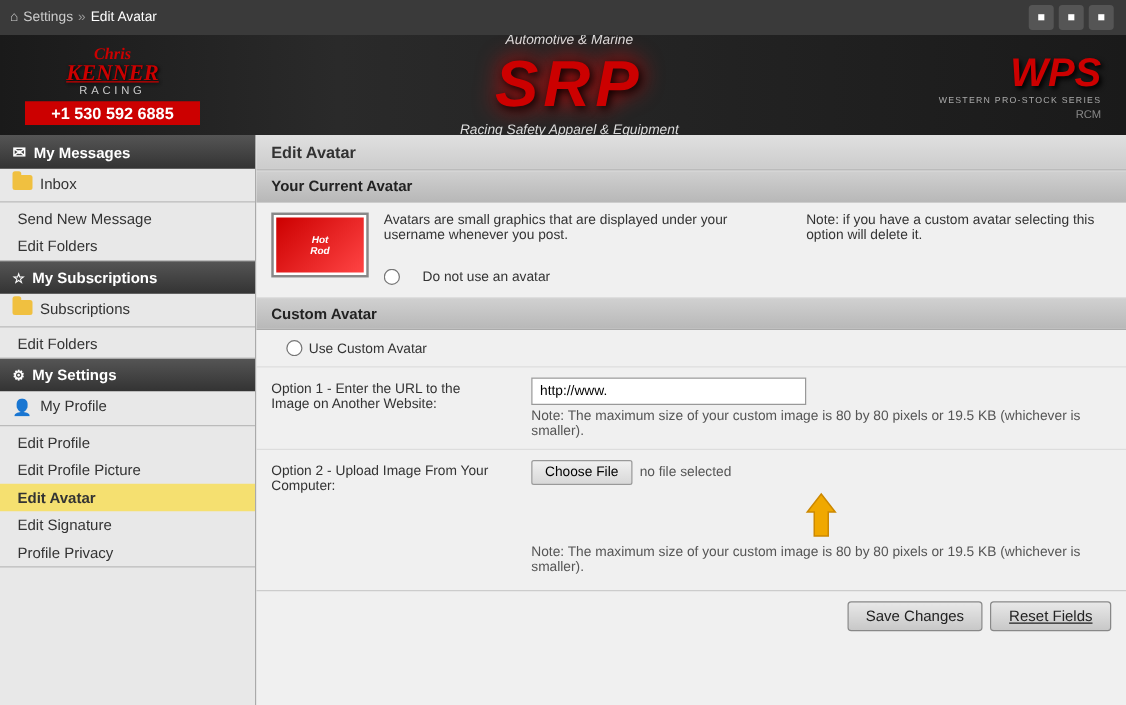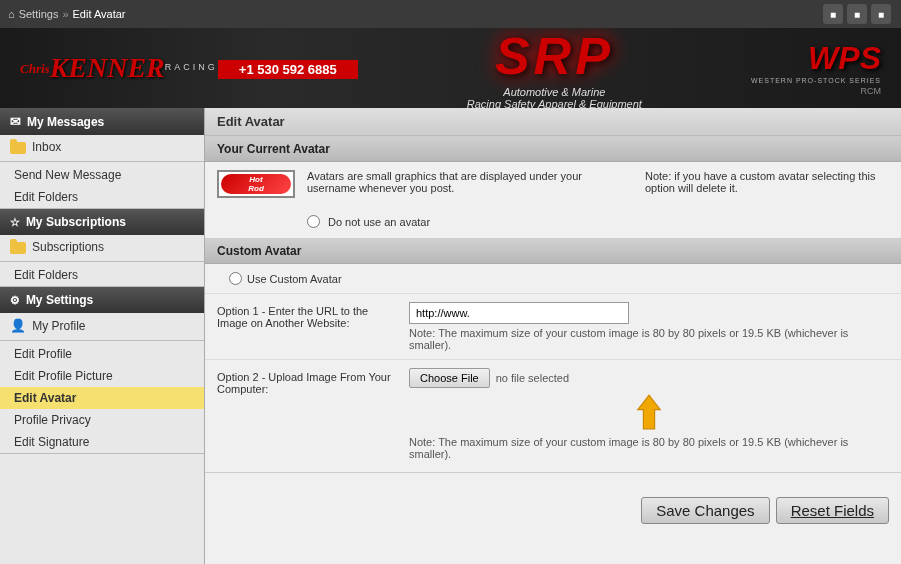--- a/index.html
+++ b/index.html
@@ -23,21 +23,21 @@
       height: 80px;
       background: linear-gradient(to right, #1a1a1a 0%, #2a2a2a 30%, #1a1a1a 100%);
       display: flex;
       align-items: center;
       justify-content: space-between;
       padding: 0 20px;
       overflow: hidden;
     }
     .banner-left {
       display: flex;
-      flex-direction: row;
+      flex-direction: column;
       align-items: center;
     }
     .banner-phone {
       color: #fff;
       font-size: 13px;
       font-weight: bold;
       background: #cc0000;
       padding: 2px 21px;
       margin-top: 2px;
     }
@@ -91,21 +91,21 @@
       height: 3px;
       background: #f0c040;
       border-radius: 2px 2px 0 0;
     }
     .sidebar-item {
       padding: 6px 12px;
       color: #333;
       font-size: 12px;
       cursor: pointer;
       display: flex;
-      align-items: flex-end;
+      align-items: flex-start;
       gap: 6px;
     }
     .sidebar-item.with-folder { padding: 5px 10px; }
     .sidebar-divider {
       height: 1px;
       background: #bbb;
       margin: 2px 0;
     }
     .sidebar-subitem {
       padding: 4px 14px;
@@ -148,42 +148,41 @@
       gap: 12px;
       padding: 8px 12px 10px;
     }
     .avatar-image-box {
       border: 2px solid #888;
       padding: 2px;
       background: #fff;
     }
     .avatar-image-placeholder {
       width: 70px;
-      height: 20px;
+      height: 44px;
       background: linear-gradient(135deg, #cc0000, #ff4444);
       display: flex;
       align-items: center;
       justify-content: center;
       font-size: 9px;
       font-weight: bold;
       color: #fff;
       font-style: italic;
       text-align: center;
-      border-radius: 15px;
     }
     .avatar-info { flex: 1; }
     .avatar-desc {
       font-size: 11px;
       color: #333;
       margin-bottom: 21px;
     }
     .radio-label {
       display: flex;
       align-items: center;
-      gap: 8px;
+      gap: 18px;
       font-size: 11px;
       color: #333;
     }
     .radio-label input { cursor: pointer; }
 
     .avatar-note {
       font-size: 11px;
       color: #333;
       margin-left: 20px;
     }
@@ -195,21 +194,21 @@
       gap: 12px;
       border-top: 1px solid #ddd;
     }
     .form-label {
       width: 180px;
       font-size: 11px;
       color: #333;
       flex-shrink: 0;
       padding-top: 3px;
     }
-    .form-field { flex: 1; }
+    .form-field { flex: 1; margin-left: 16px; }
     .form-input {
       width: 220px;
       height: 22px;
       border: 1px solid #999;
       background: #fff;
       padding: 2px 6px;
       font-size: 11px;
     }
     .form-note {
       font-size: 11px;
@@ -249,25 +248,24 @@
     .action-bar {
       display: flex;
       justify-content: flex-end;
       gap: 6px;
       padding: 8px 12px;
       border-top: 1px solid #ccc;
       margin-top: 4px;
     }
     .action-btn {
       padding: 4px 14px;
-      font-size: 15px;
+      font-size: 12px;
       cursor: pointer;
       border-radius: 3px;
       border: 1px solid #888;
-      margin-top: 16px;
     }
     .save-btn {
       background: linear-gradient(to bottom, #e8e8e8, #c8c8c8);
       color: #222;
     }
     .reset-btn {
       background: linear-gradient(to bottom, #e8e8e8, #c8c8c8);
       color: #222;
       text-decoration: underline;
     }
@@ -319,27 +317,27 @@
       <div class="top-icon-btn">■</div>
       <div class="top-icon-btn">■</div>
       <div class="top-icon-btn">■</div>
     </div>
   </div>
 </div>
 
 <div class="banner">
   <div class="banner-left">
     <div style="color:#cc0000;font-family:'Times New Roman',serif;font-size:13px;font-style:italic;font-weight:bold;line-height:1;">Chris</div>
-    <div style="color:#cc0000;font-family:'Times New Roman',serif;font-size:28px;font-style:italic;font-weight:900;line-height:1;text-shadow:1px 1px 3px #000;">KENNER</div>
+    <div style="color:#cc0000;font-family:'Times New Roman',serif;font-size:18px;font-style:italic;font-weight:900;line-height:1;text-shadow:1px 1px 3px #000;text-decoration:underline;">KENNER</div>
     <div style="color:#ccc;font-size:9px;letter-spacing:3px;margin-bottom:2px;">RACING</div>
     <div class="banner-phone">+1 530 592 6885</div>
   </div>
   <div class="banner-center">
+    <div style="color:#ddd;font-size:11px;font-style:italic;">Automotive &amp; Marine</div>
     <div style="font-size:52px;font-weight:900;font-style:italic;color:#cc0000;text-shadow:2px 2px 8px #000,0 0 20px #ff0000;letter-spacing:4px;">SRP</div>
-    <div style="color:#ddd;font-size:11px;font-style:italic;">Automotive &amp; Marine</div>
     <div style="color:#ddd;font-size:11px;font-style:italic;">Racing Safety Apparel &amp; Equipment</div>
   </div>
   <div class="banner-right">
     <div style="font-size:32px;font-weight:900;font-style:italic;color:#cc0000;text-shadow:2px 2px 4px #000;">WPS</div>
     <div style="color:#aaa;font-size:7px;letter-spacing:1px;">WESTERN PRO-STOCK SERIES</div>
     <div style="color:#888;font-size:9px;margin-top:2px;">RCM</div>
   </div>
 </div>
 
 <div class="main-layout">
@@ -379,22 +377,22 @@
         <span>My Settings</span>
       </div>
       <div class="sidebar-item with-folder">
         <span style="font-size:13px;">👤</span>
         <span>My Profile</span>
       </div>
       <div class="sidebar-divider"></div>
       <div class="sidebar-subitem">Edit Profile</div>
       <div class="sidebar-subitem">Edit Profile Picture</div>
       <div class="sidebar-subitem active">Edit Avatar</div>
+      <div class="sidebar-subitem">Edit Signature</div>
       <div class="sidebar-subitem">Profile Privacy</div>
-      <div class="sidebar-subitem">Edit Signature</div>
     </div>
   </div>
 
   <div class="content">
     <div class="content-header">Edit Avatar</div>
 
     <div class="section-title">Your Current Avatar</div>
     <div class="current-avatar-section">
       <div class="avatar-image-box">
         <div class="avatar-image-placeholder">

